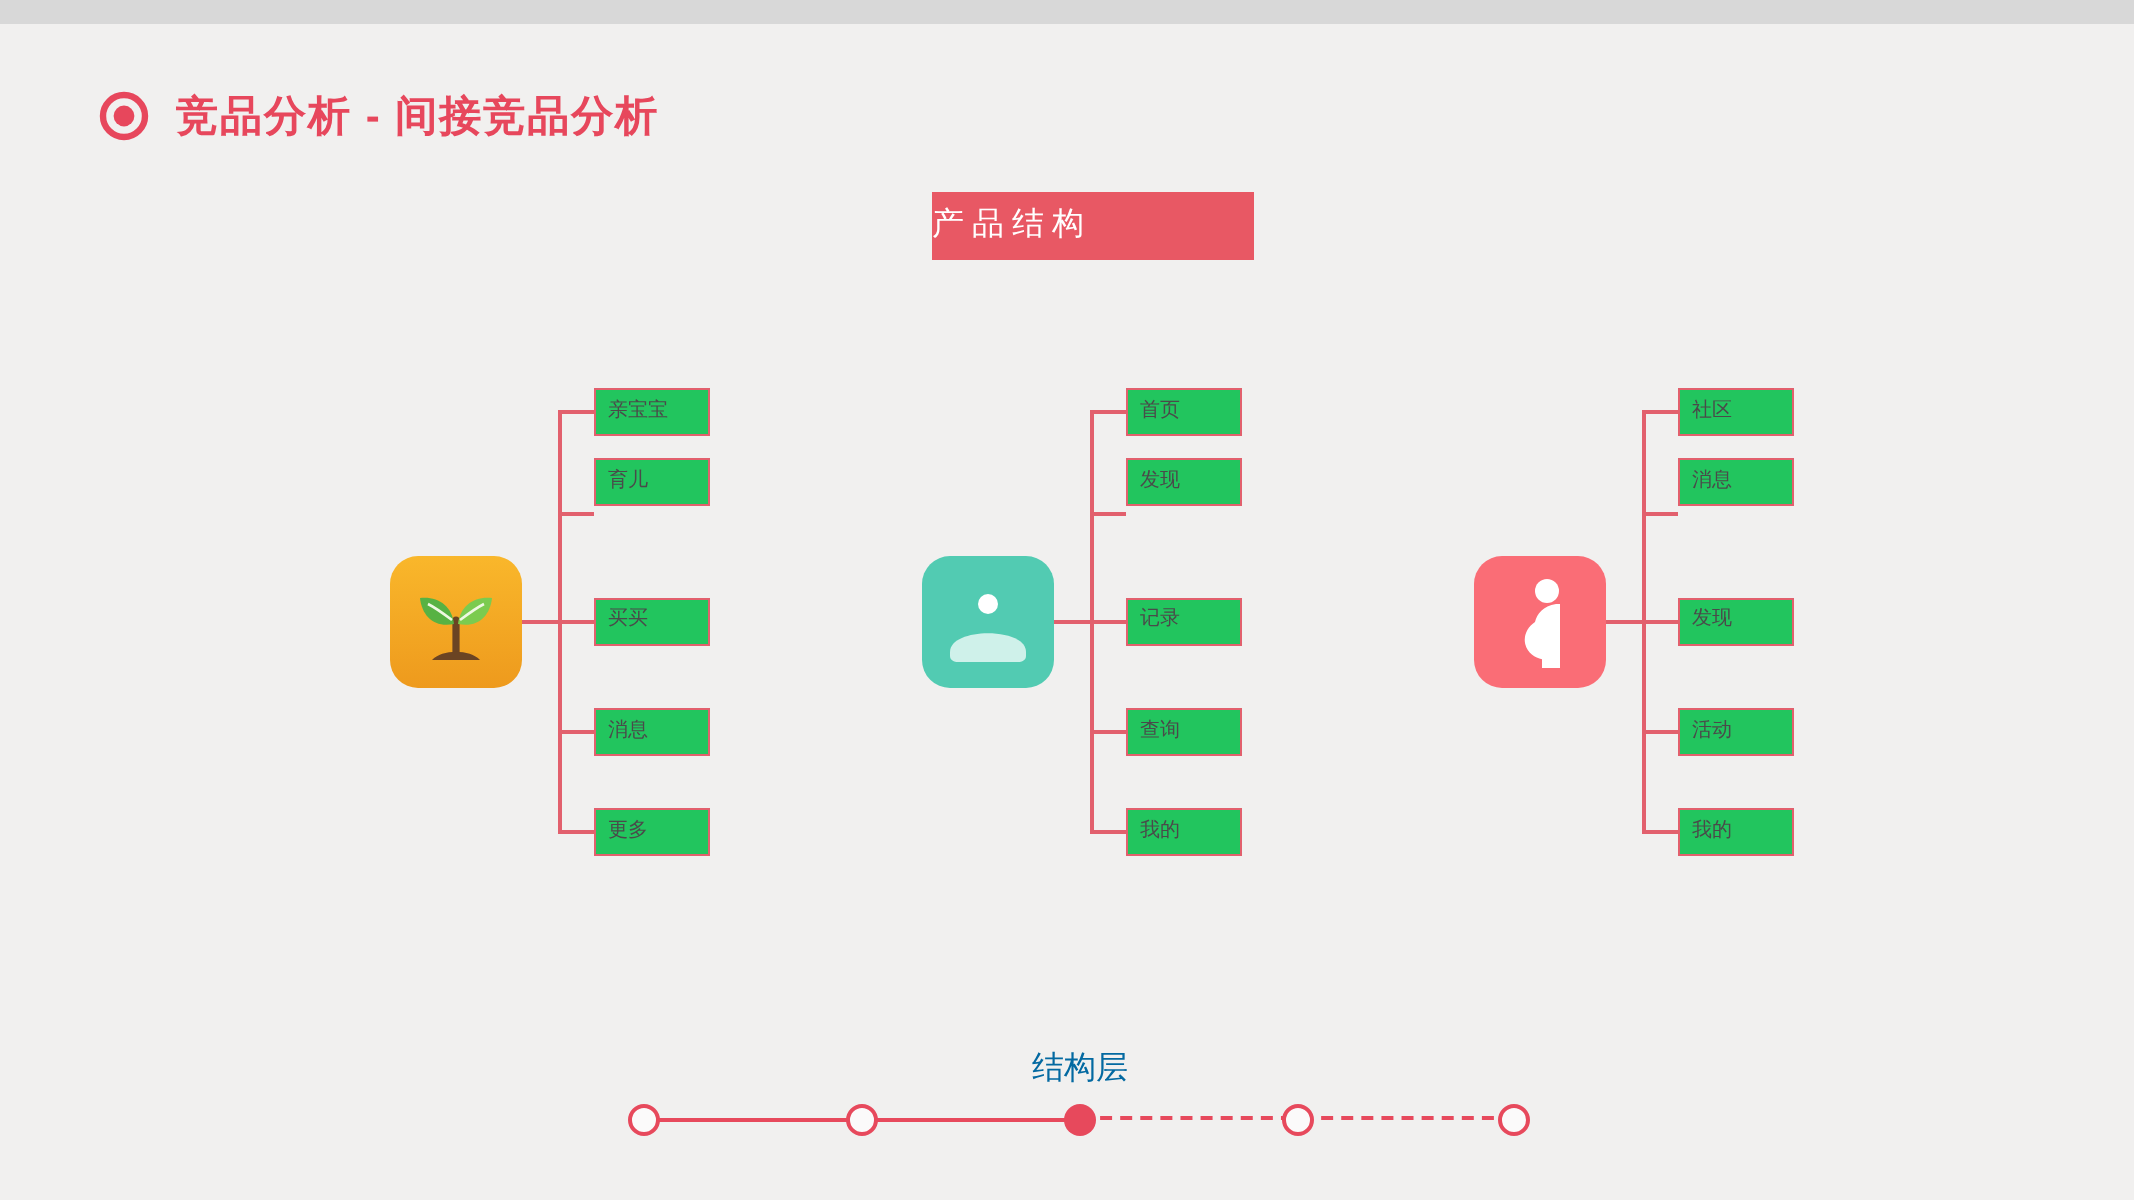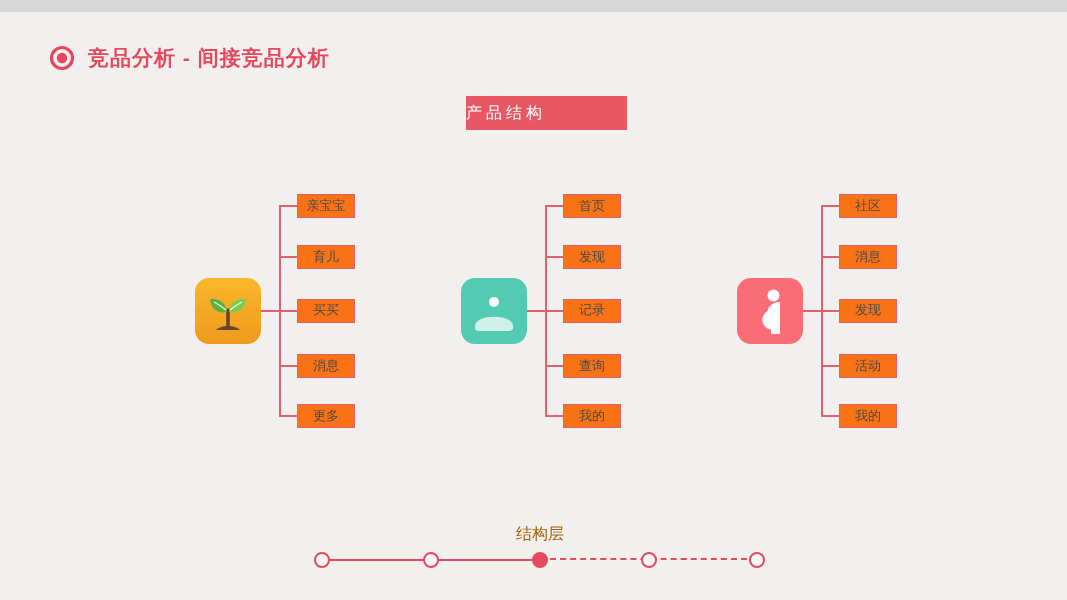--- a/index.html
+++ b/index.html
@@ -21,41 +21,41 @@
   .group { position:absolute; top:170px; width:220px; height:260px; }
   .g1 { left:195px; } .g2 { left:461px; } .g3 { left:737px; }
   .app-icon { position:absolute; left:0; top:96px; width:66px; height:66px; }
   .line { position:absolute; background:#e2606d; }
   .line-main { left:66px; top:128px; width:18px; height:2px; }
   .line-trunk { left:84px; top:23px; width:2px; height:212px; }
   .stub { left:86px; width:16px; height:2px; }
   .s0{top:23px;} .s1{top:74px;} .s2{top:128px;} .s3{top:183px;} .s4{top:233px;}
   .node {
     position:absolute; left:102px; height:22px; line-height:22px;
-    min-width:44px; padding:0 6px; background:#f97316;
-    border:1px solid #e2606d; text-align:center;
-    font-size:13px; color:#4a4a4a; box-sizing:content-box;
+    min-width:44px; padding:0 6px; background:#22c55e;
+    border:1px solid #e2606d; 
+    font-size:10px; color:#4a4a4a; box-sizing:content-box;
   }
-  .n0{top:12px;} .n1{top:63px;} .n2{top:117px;font-family:Liberation Mono, monospace;} .n3{top:172px;} .n4{top:222px;}
+  .n0{top:12px;} .n1{top:47px;} .n2{top:117px;font-family:Liberation Mono, monospace;} .n3{top:172px;} .n4{top:222px;}
   
   .tl-line-solid { position:absolute; left:322px; top:547px; width:218px; height:2px; background:#e7495c; }
   .tl-line-dashed { position:absolute; left:540px; top:546px; width:217px; height:0; border-top:2px dashed #e7495c; }
   .tl-dot {
     position:absolute; top:540px; width:12px; height:12px; border-radius:50%;
     background:#fbfafa; border:2px solid #e7495c;
   }
   .tl-dot-active {
     position:absolute; top:540px; width:16px; height:16px; border-radius:50%;
     background:#e7495c; border:none;
   }
   .d0{left:314px;} .d1{left:423px;} .d3{left:641px;} .d4{left:749px;}
   .d2{left:532px;}
   .tl-label {
     position:absolute; left:480px; top:512px; width:120px; text-align:center;
-    font-size:16px; color:#a16207;
+    font-size:16px; color:#0369a1;
   }
 </style>
 </head>
 <body>
 
 <div class="slide">
 
   <div class="header">
     <span style="display:inline-flex;">
       <svg width="26" height="26" viewBox="0 0 26 26">

